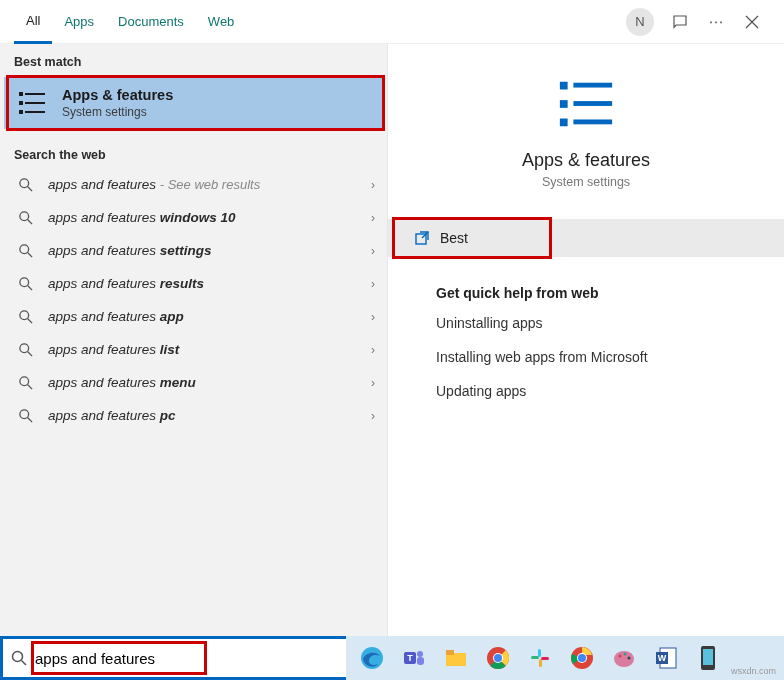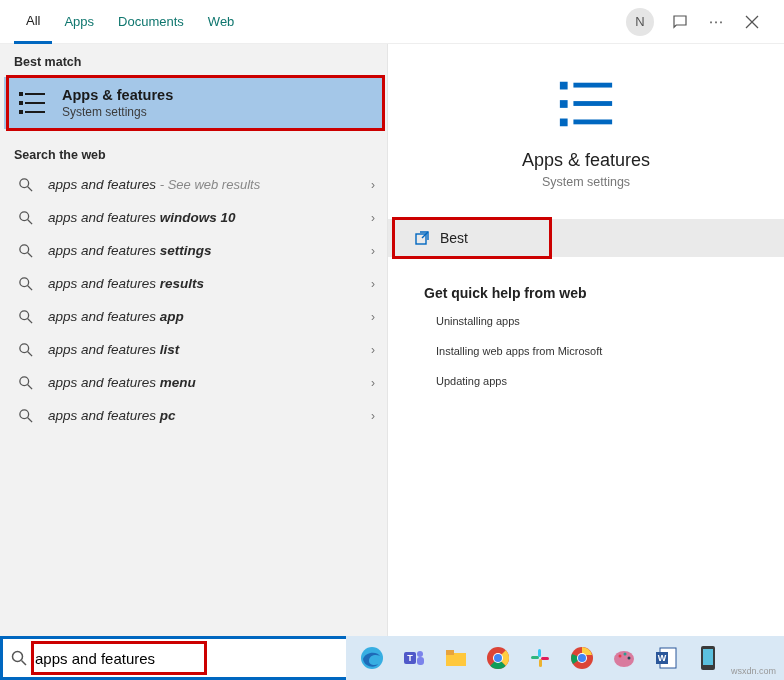--- a/index.html
+++ b/index.html
@@ -34,22 +34,22 @@
 .chev { color:#777; font-size:12px; margin-left:6px; }
 
 .preview-header { display:flex; flex-direction:column; align-items:center; margin-bottom:30px; }
 .preview-icon { width:60px; height:60px; margin-bottom:16px; display:flex; align-items:center; justify-content:center; }
 .preview-title { font-size:18px; color:#222; margin-bottom:4px; }
 .preview-sub { font-size:12.5px; color:#777; }
 
 .open-row { display:flex; align-items:center; background:#eaeaea; height:38px; margin:0 -20px 28px -20px; padding-left: 26px; position:relative; cursor:pointer; gap:10px; font-size:14px; color:#222; }
 .open-row .red-box2 { position:absolute; left:4px; top:-2px; width:160px; height:42px; border:3px solid #cc0000; pointer-events:none; }
 
-.help-title { font-size:14px; font-weight:600; color:#222; margin: 6px 0 14px 16px; }
-.help-item { font-size:11px; color:#333; margin: 0 0 18px 28px; cursor:pointer; }
+.help-title { font-size:14px; font-weight:600; color:#222; margin: 6px 0 14px 28px; }
+.help-item { font-size:14px; color:#333; margin: 0 0 18px 28px; cursor:pointer; }
 
 .searchbar-area { height:44px; background:#0067c0; display:flex; align-items:center; padding:3px; }
 .searchbox { flex:1; background:#fff; height:38px; display:flex; align-items:center; padding:0 8px; position:relative; }
 .searchbox .sicon { color:#555; margin-right:8px; }
 .searchbox input { border:none; outline:none; font-size:15px; flex:1; background:transparent; }
 .searchbox .red-box3 { position:absolute; left:28px; top:2px; width:176px; height:34px; border:3px solid #cc0000; pointer-events:none; }
 
 .taskbar { position:absolute; bottom:0; right:0; left:346px; height:44px; background:#d9e8f5; display:flex; align-items:center; padding:0 6px; gap:2px; }
 .tb-icon { width:40px; height:40px; display:flex; align-items:center; justify-content:center; cursor:pointer; font-size:20px; border-radius:2px; }
 

